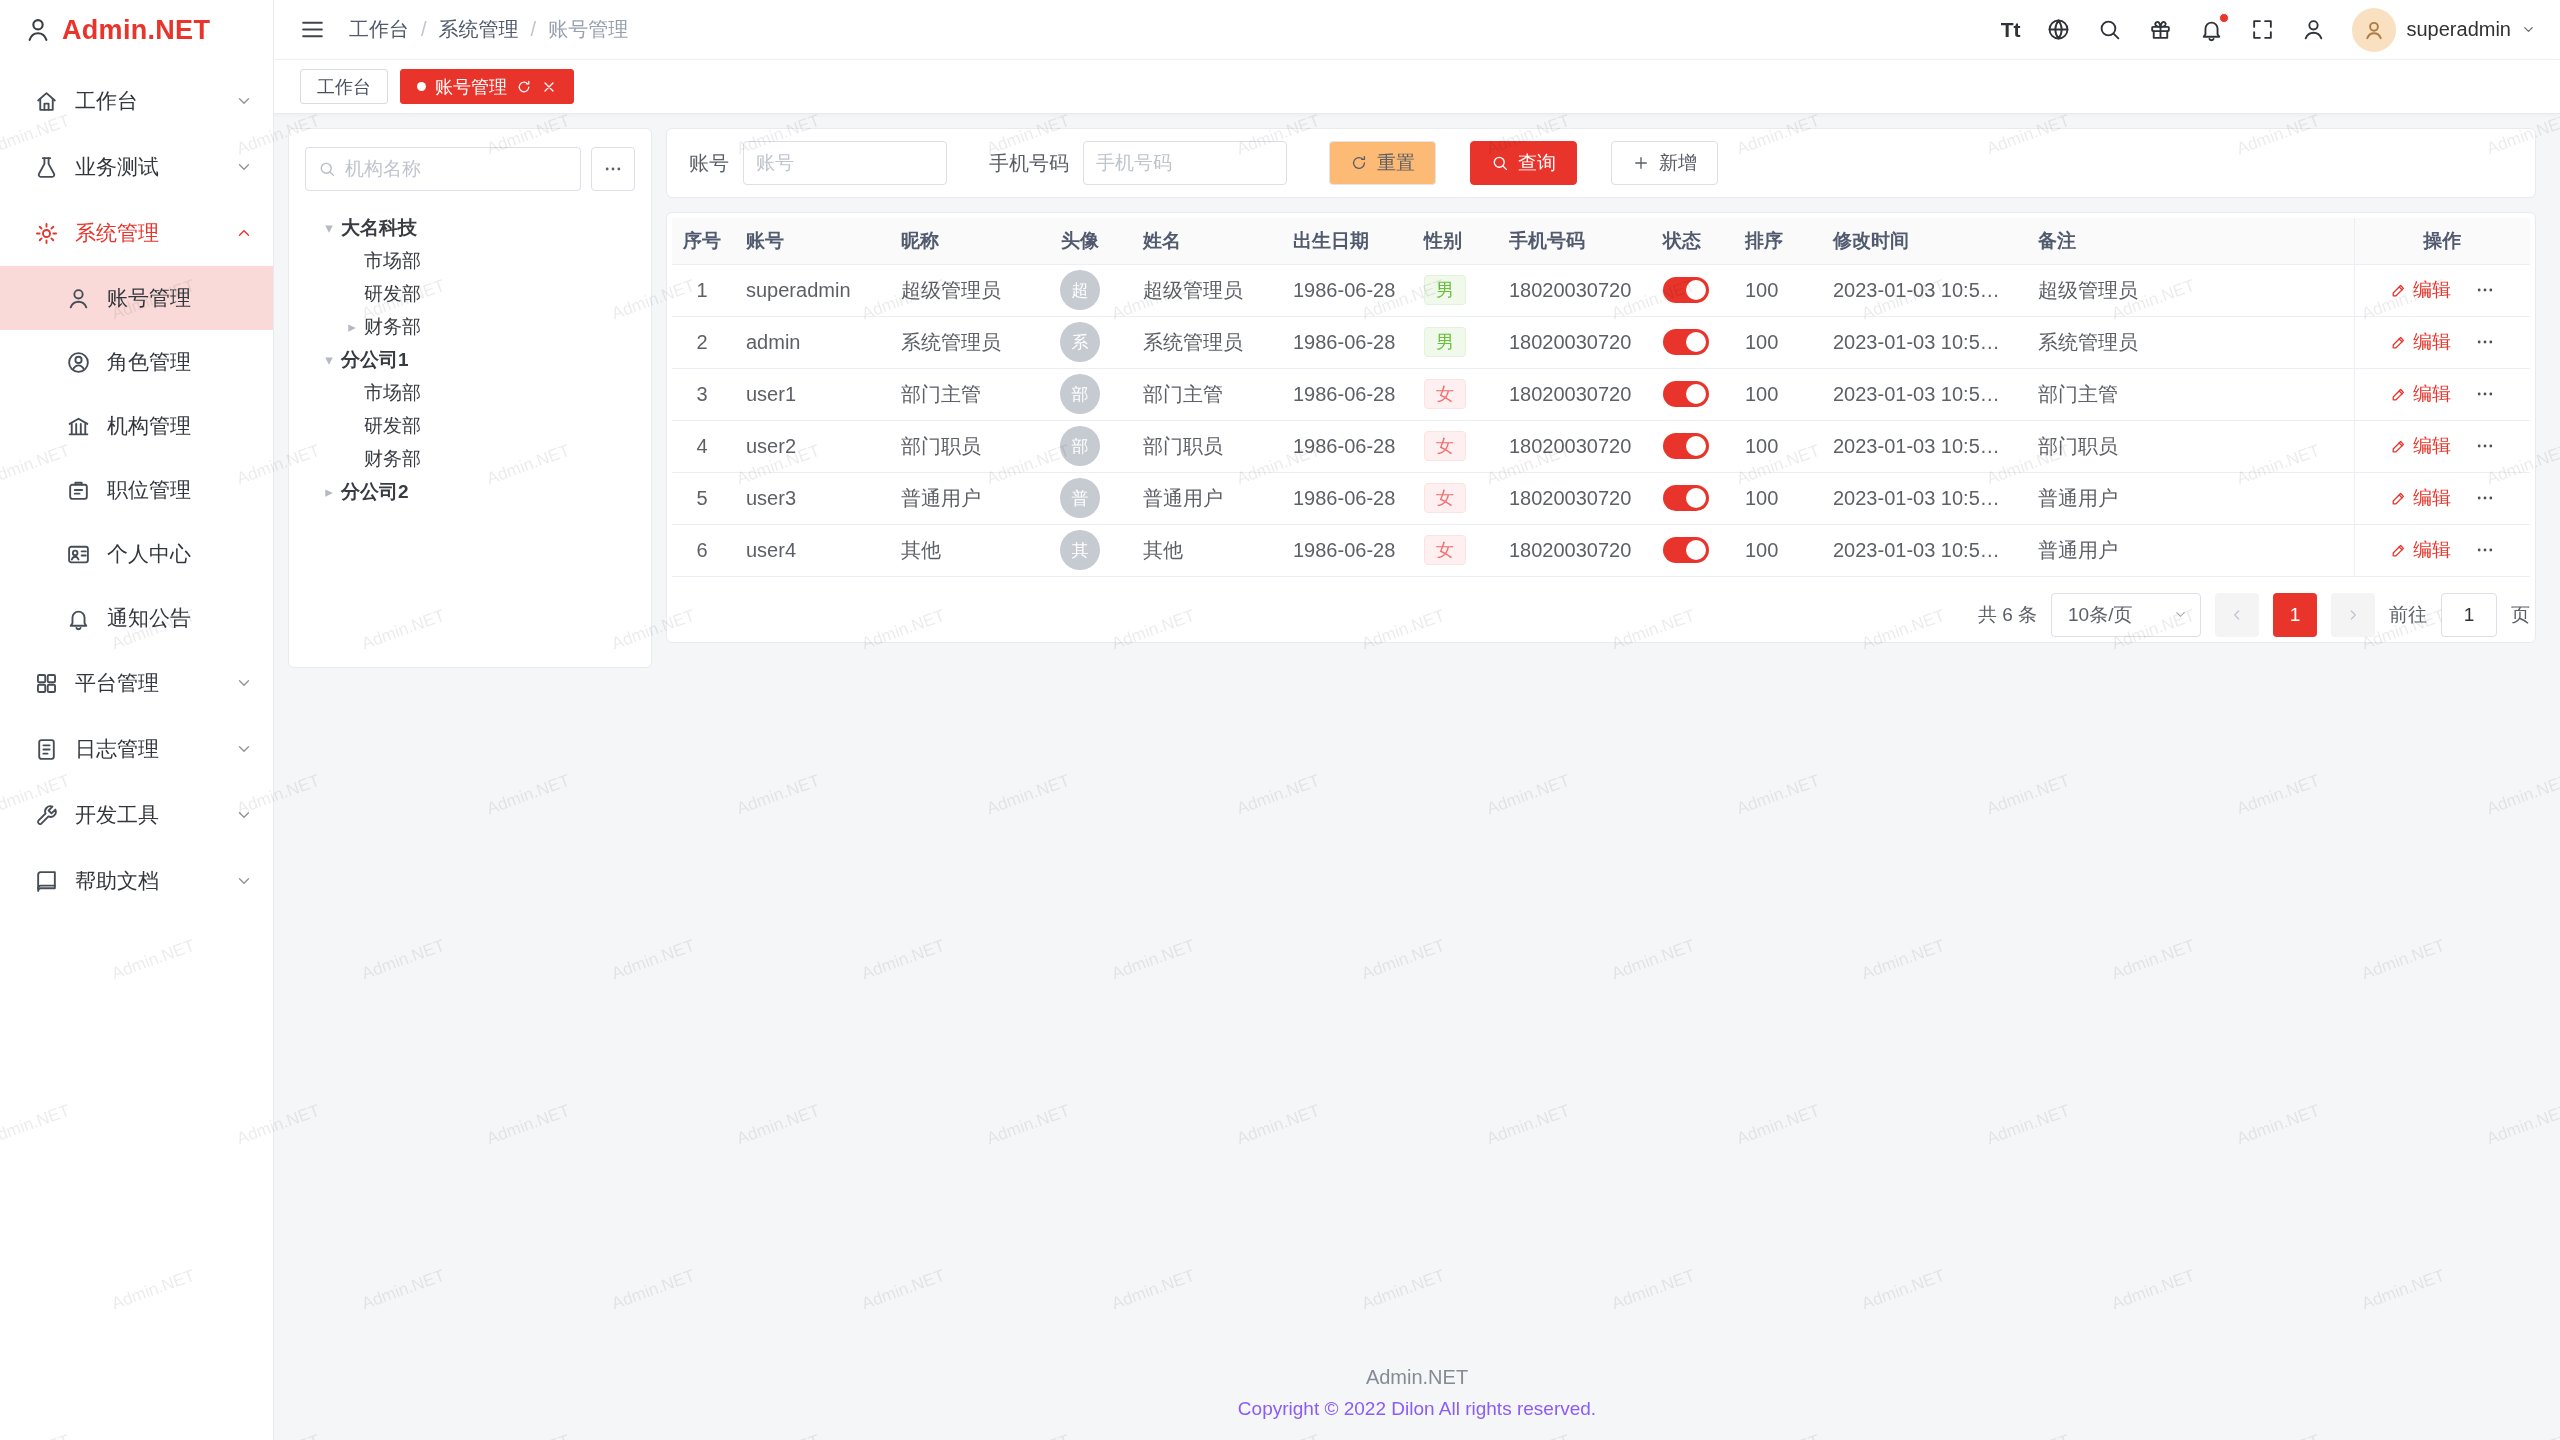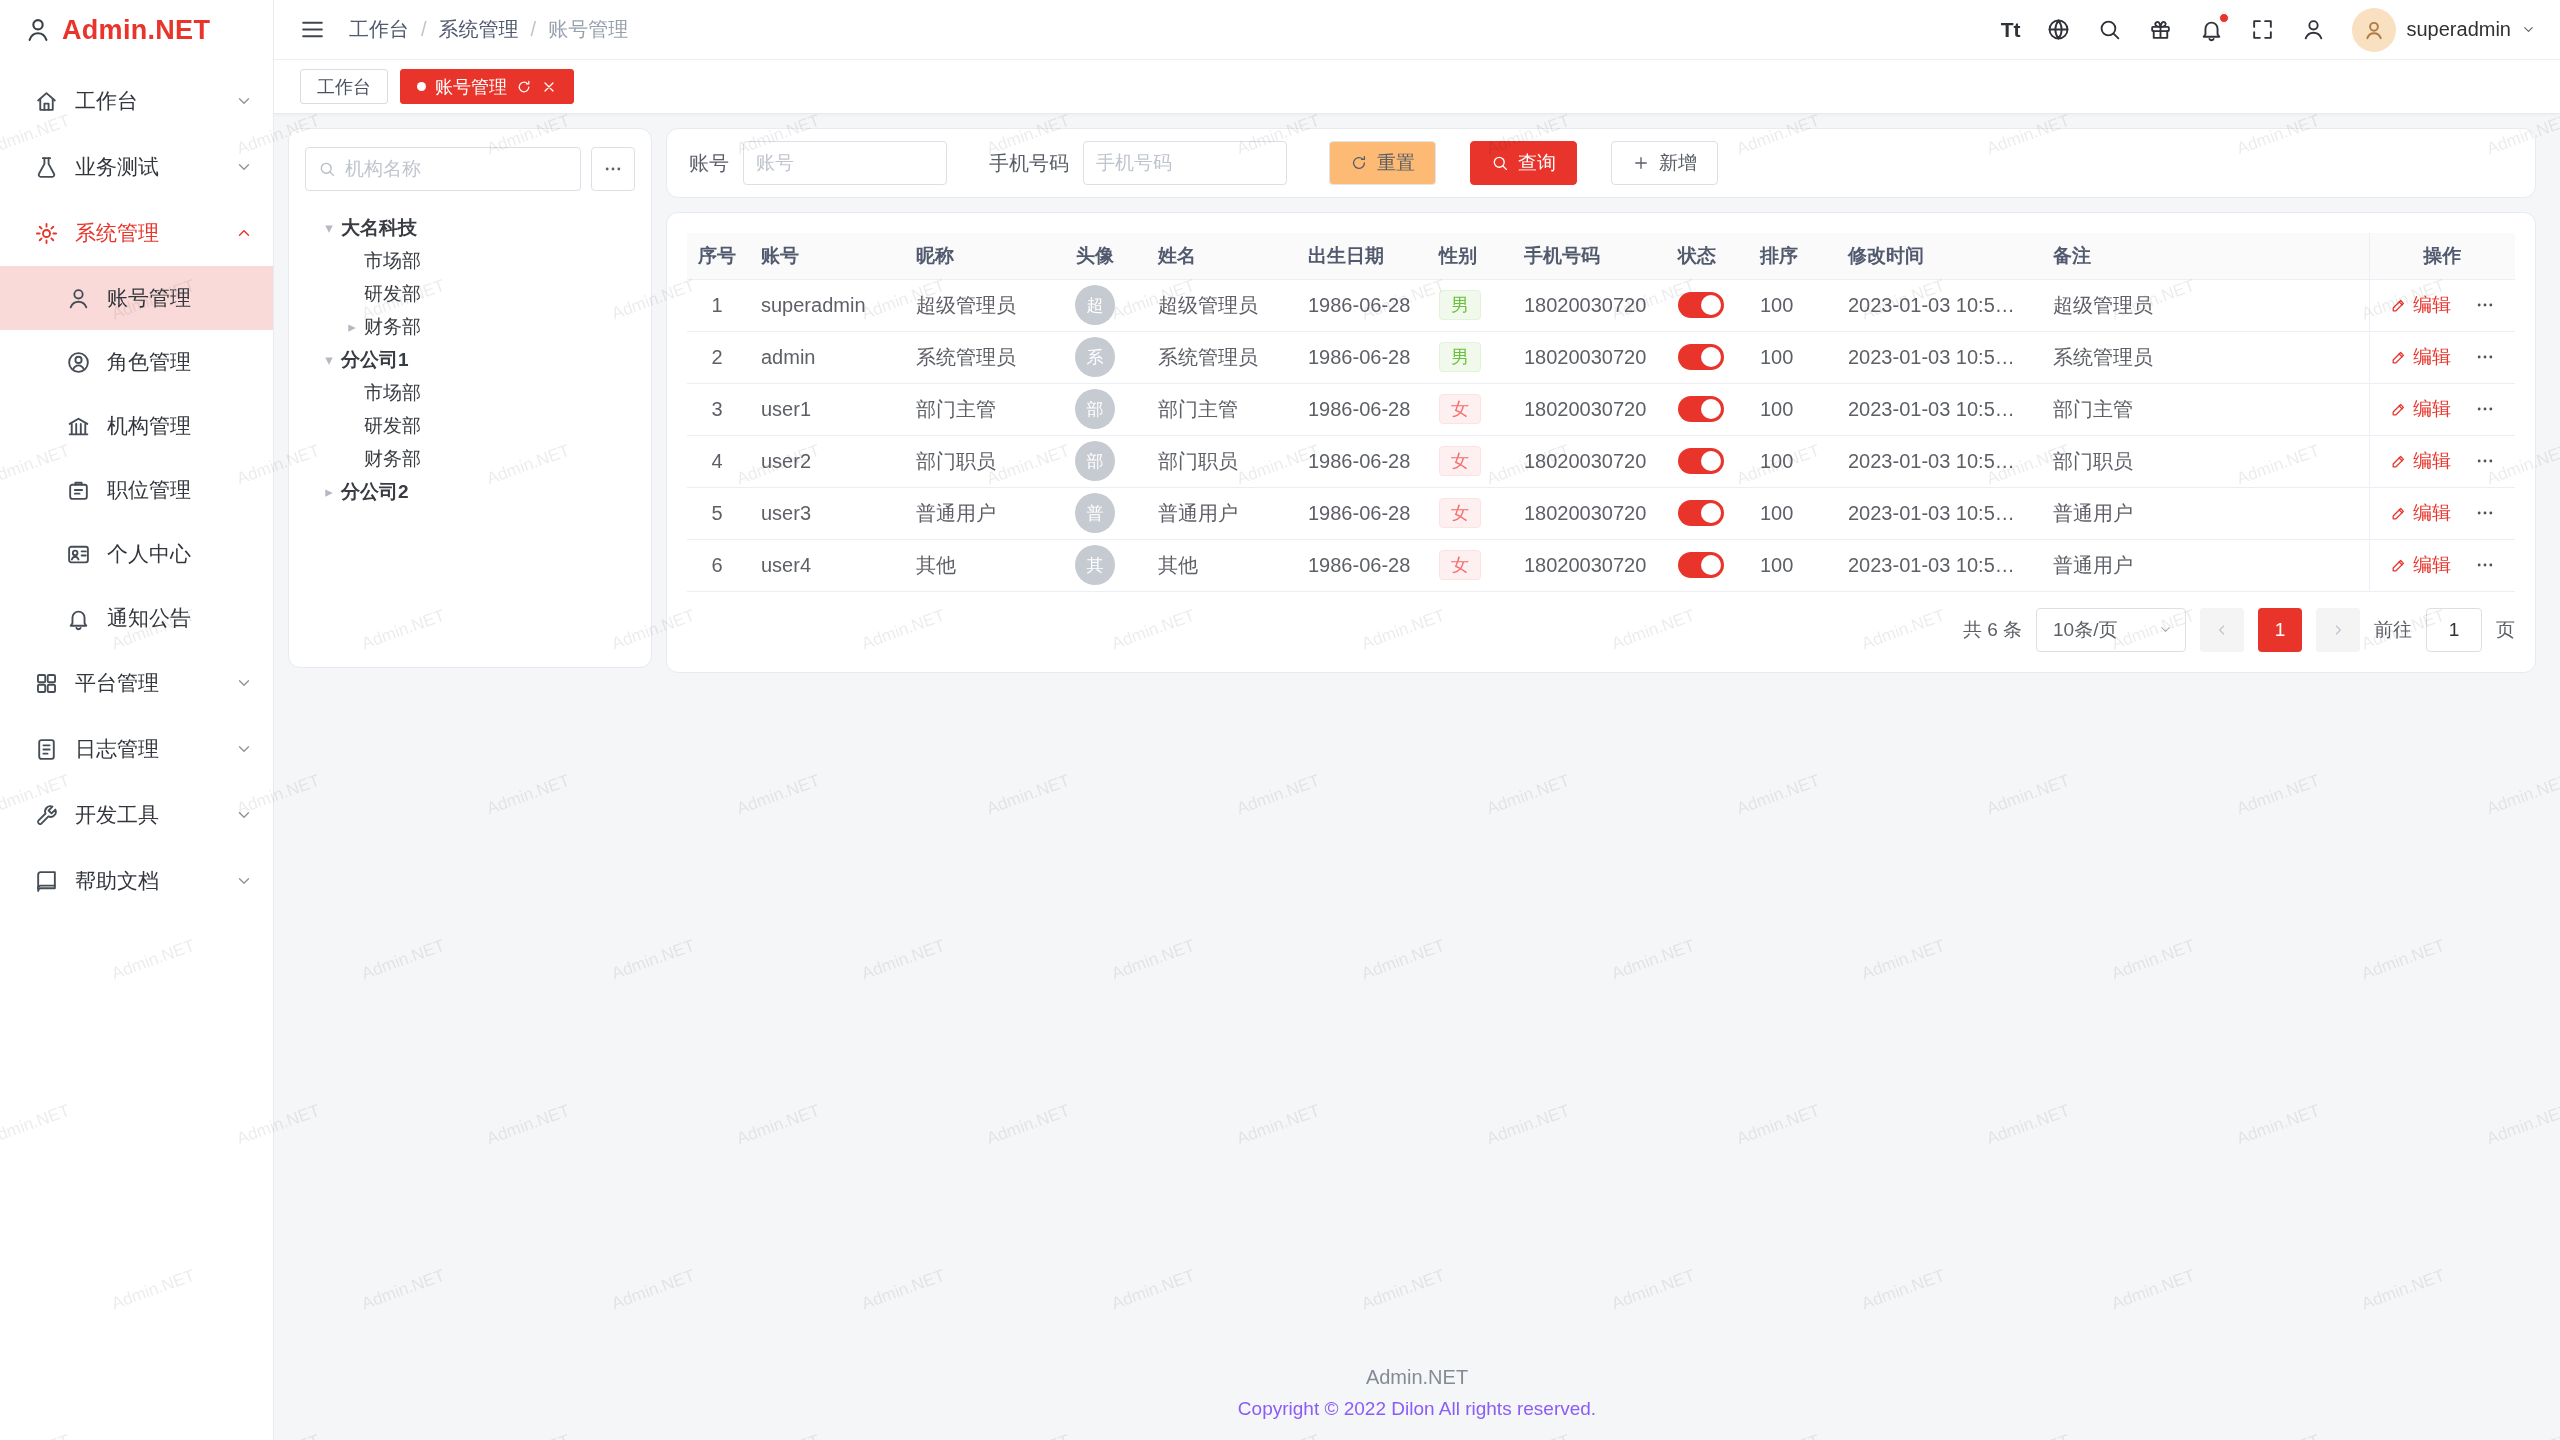--- a/index.html
+++ b/index.html
@@ -43,21 +43,21 @@
 
   
   .tabbar{height:54px;background:#fff;display:flex;align-items:center;gap:12px;padding:0 26px;border-bottom:1px solid #e8eaed;box-shadow:0 1px 4px rgba(0,0,0,.04);flex-shrink:0}
   .tab{height:35px;display:flex;align-items:center;gap:9px;padding:0 16px;border:1px solid #d8dce3;background:#fff;font-size:18px;color:#495060;border-radius:3px;cursor:pointer;white-space:nowrap}
   .tab.active{background:var(--accent,#e8342a);border-color:var(--accent,#e8342a);color:#fff}
   .tab-dot{width:9px;height:9px;border-radius:50%;background:#fff}
   .t-ic{width:16px;height:16px;cursor:pointer}
 
   
   .content{flex:1;display:flex;gap:14px;padding:14px 24px 0 14px;min-height:0}
-  .card{background:#fff;border:1px solid #e7eaee;border-radius:12px}
+  .card{background:#fff;border:1px solid #e7eaee;border-radius:6px}
   .org-card{width:364px;flex-shrink:0;height:540px;padding:18px 16px;display:flex;flex-direction:column}
   .org-search{display:flex;gap:10px;margin-bottom:20px}
   .input{display:flex;align-items:center;gap:9px;height:44px;border:1px solid #dcdfe6;border-radius:4px;background:#fff;padding:0 12px;flex:1;min-width:0}
   .input input{border:none;outline:none;width:100%;font-size:19px;color:#303133;font-family:inherit;background:transparent}
   .input input::placeholder{color:#bfc4cd}
   .in-ic{width:18px;height:18px;color:#b6bbc4;flex-shrink:0}
   .more-btn{width:44px;height:44px;border:1px solid #dcdfe6;border-radius:4px;background:#fff;color:#5d6066;cursor:pointer;display:flex;align-items:center;justify-content:center;flex-shrink:0}
   .more-btn svg{width:20px;height:20px}
   .tree{overflow:hidden}
   .tree-row{display:flex;align-items:center;height:33px;cursor:pointer;color:#383c42;font-size:19px;padding-left:12px}
@@ -71,21 +71,21 @@
   .right-col{flex:1;display:flex;flex-direction:column;gap:14px;min-width:0}
   .filter-card{height:70px;display:flex;align-items:center;padding:0 22px;flex-shrink:0}
   .f-label{font-size:20px;color:#5a5e66;margin-right:14px;white-space:nowrap}
   .f-input{width:204px;flex:none;margin-right:42px}
   .btn{height:44px;display:inline-flex;align-items:center;gap:9px;padding:0 20px;border-radius:4px;font-size:19px;cursor:pointer;border:1px solid #dcdfe6;background:#fff;color:#5a5e66;font-family:inherit;white-space:nowrap}
   .b-ic{width:18px;height:18px}
   .btn-reset{background:#fdba74;border-color:#e2e4e8;margin-right:34px}
   .btn-query{background:var(--accent,#e8342a);border-color:var(--accent,#e8342a);color:#fff;margin-right:34px}
 
   
-  .table-card{padding:20px;display:flex;flex-direction:column}
+  .table-card{padding:5px;display:flex;flex-direction:column}
   table{width:100%;border-collapse:collapse;table-layout:fixed;font-size:20px;color:#5d6066}
   th{height:46px;background:#fafafa;font-weight:600;color:#515a6e;text-align:left;padding:0 14px;border-bottom:1px solid #ebeef5;font-size:19px;white-space:nowrap;overflow:hidden}
   td{height:52px;padding:0 14px;border-bottom:1px solid #ebeef5;white-space:nowrap;overflow:hidden;text-overflow:ellipsis}
   th.c-center,td.c-center{text-align:center;padding:0 4px}
   th.op-col,td.op-col{border-left:1px solid #ebeef5}
   .avatar-circle{display:inline-flex;width:40px;height:40px;border-radius:50%;background:#c6cad1;color:#fff;align-items:center;justify-content:center;font-size:17px}
   .badge{display:inline-block;min-width:42px;text-align:center;padding:3px 10px;border-radius:4px;font-size:18px;line-height:1.25;border:1px solid transparent}
   .badge[data-v="男"]{color:var(--success,#67c23a);background:var(--success-bg,#f0f9eb);border-color:#e1f3d8}
   .badge[data-v="女"]{color:var(--danger,#f56c6c);background:var(--danger-bg,#fef0f0);border-color:#fde2e2}
   .switch{display:inline-block;width:46px;height:26px;border-radius:13px;background:var(--accent,#e8342a);position:relative;vertical-align:middle;cursor:pointer}

